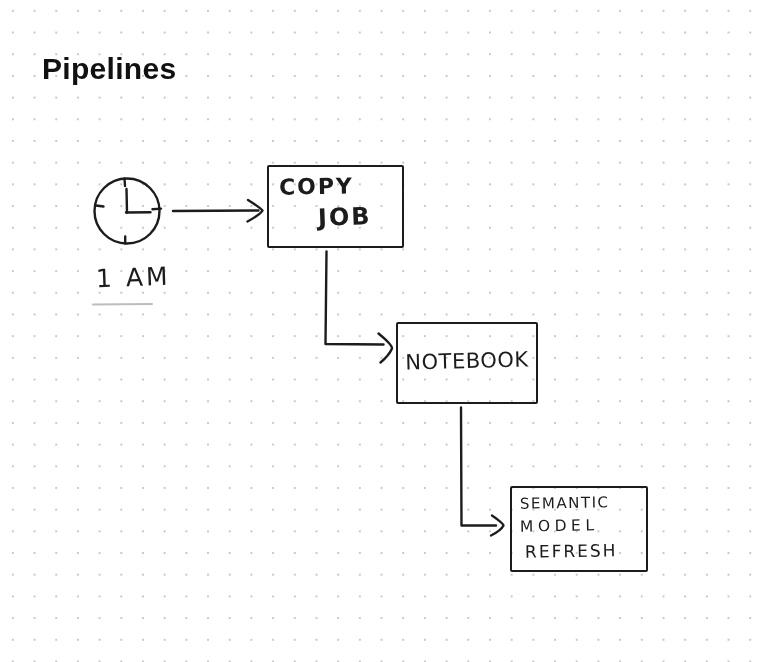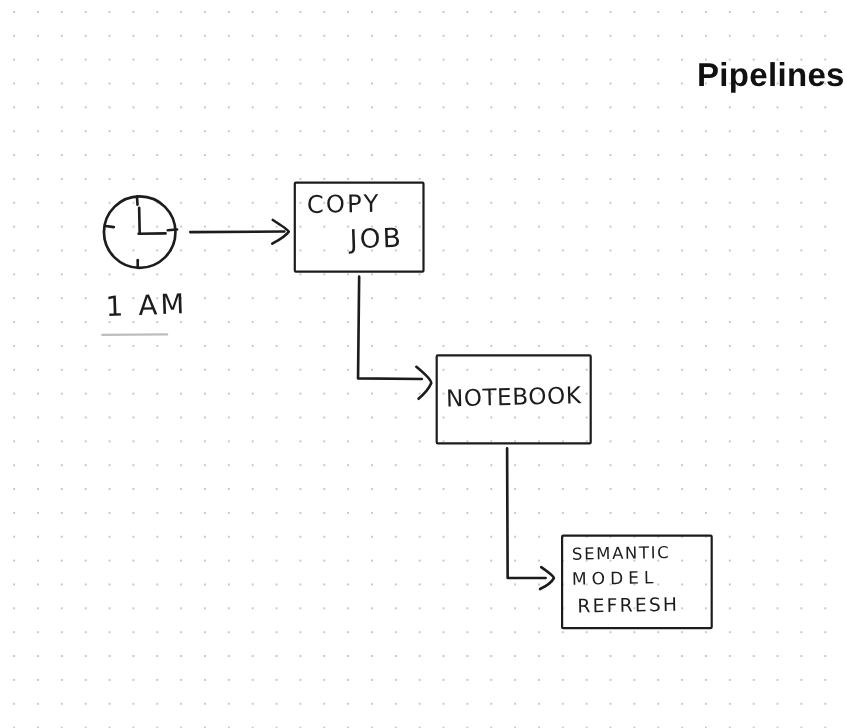--- a/index.html
+++ b/index.html
@@ -18,21 +18,21 @@
     background-position: 2px 0px;
     border-bottom: 1px solid #ececec;
     font-family: "DejaVu Sans", sans-serif;
     color: var(--ink, #1c1c1c);
   }
   .title {
     position: absolute;
     left: 0;
     top: 52px;
     width: 100%;
-    text-align: right;
+    text-align: left;
     padding-left: 42px;
     box-sizing: border-box;
     font-family: "Liberation Sans", sans-serif;
     font-weight: 600;
     font-size: 30px;
     letter-spacing: 0.3px;
     color: #111111;
   }
   svg.overlay {
     position: absolute;
@@ -66,21 +66,21 @@
     letter-spacing: 3px;
     transform: rotate(-2deg);
   }
   .node {
     position: absolute;
     box-sizing: border-box;
     border: 2.5px solid var(--ink, #1c1c1c);
     border-radius: 2px;
     background: transparent;
   }
-  .node-copy-job   { left: 267px; top: 165px; width: 119px; height: 83px; }
+  .node-copy-job   { left: 267px; top: 165px; width: 137px; height: 83px; font-weight: bold; }
   .node-notebook   { left: 396px; top: 322px; width: 142px; height: 82px; }
   .node-semantic   { left: 510px; top: 486px; width: 138px; height: 86px; text-decoration: underline; }
 
   .node-copy-job .l0 { left: 10px; top: 7px;  font-size: 22px; letter-spacing: 2px; transform: rotate(-1deg); }
   .node-copy-job .l1 { left: 49px; top: 36px; font-size: 24px; letter-spacing: 2px; transform: rotate(-2deg); }
 
   .node-notebook .l0 {
     left: 0; top: 25px; width: 100%;
     text-align: center;
     font-size: 21px; letter-spacing: 0.5px;

